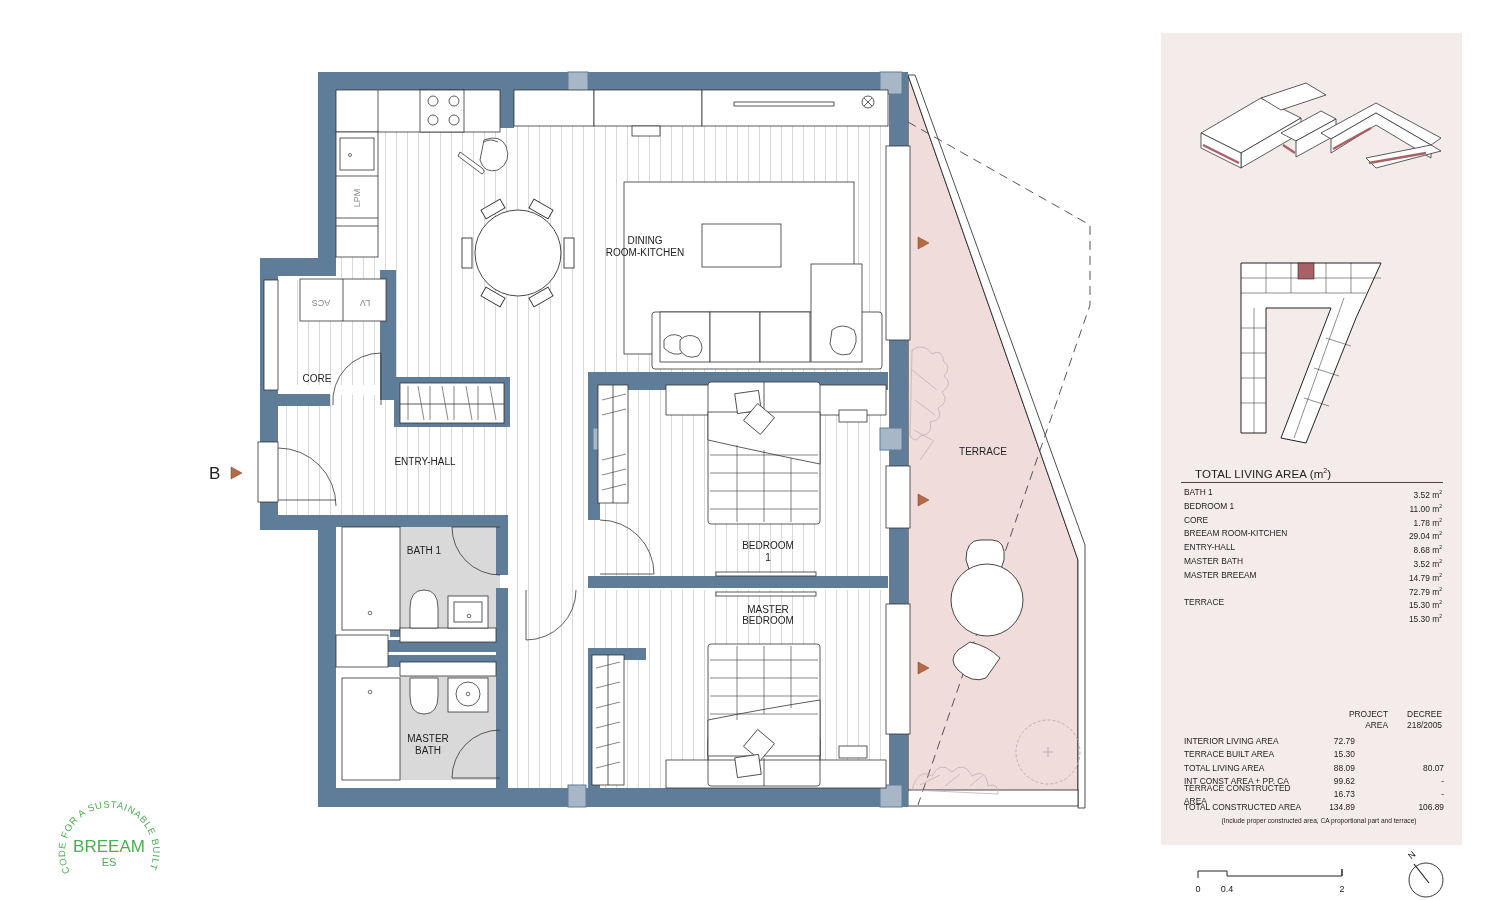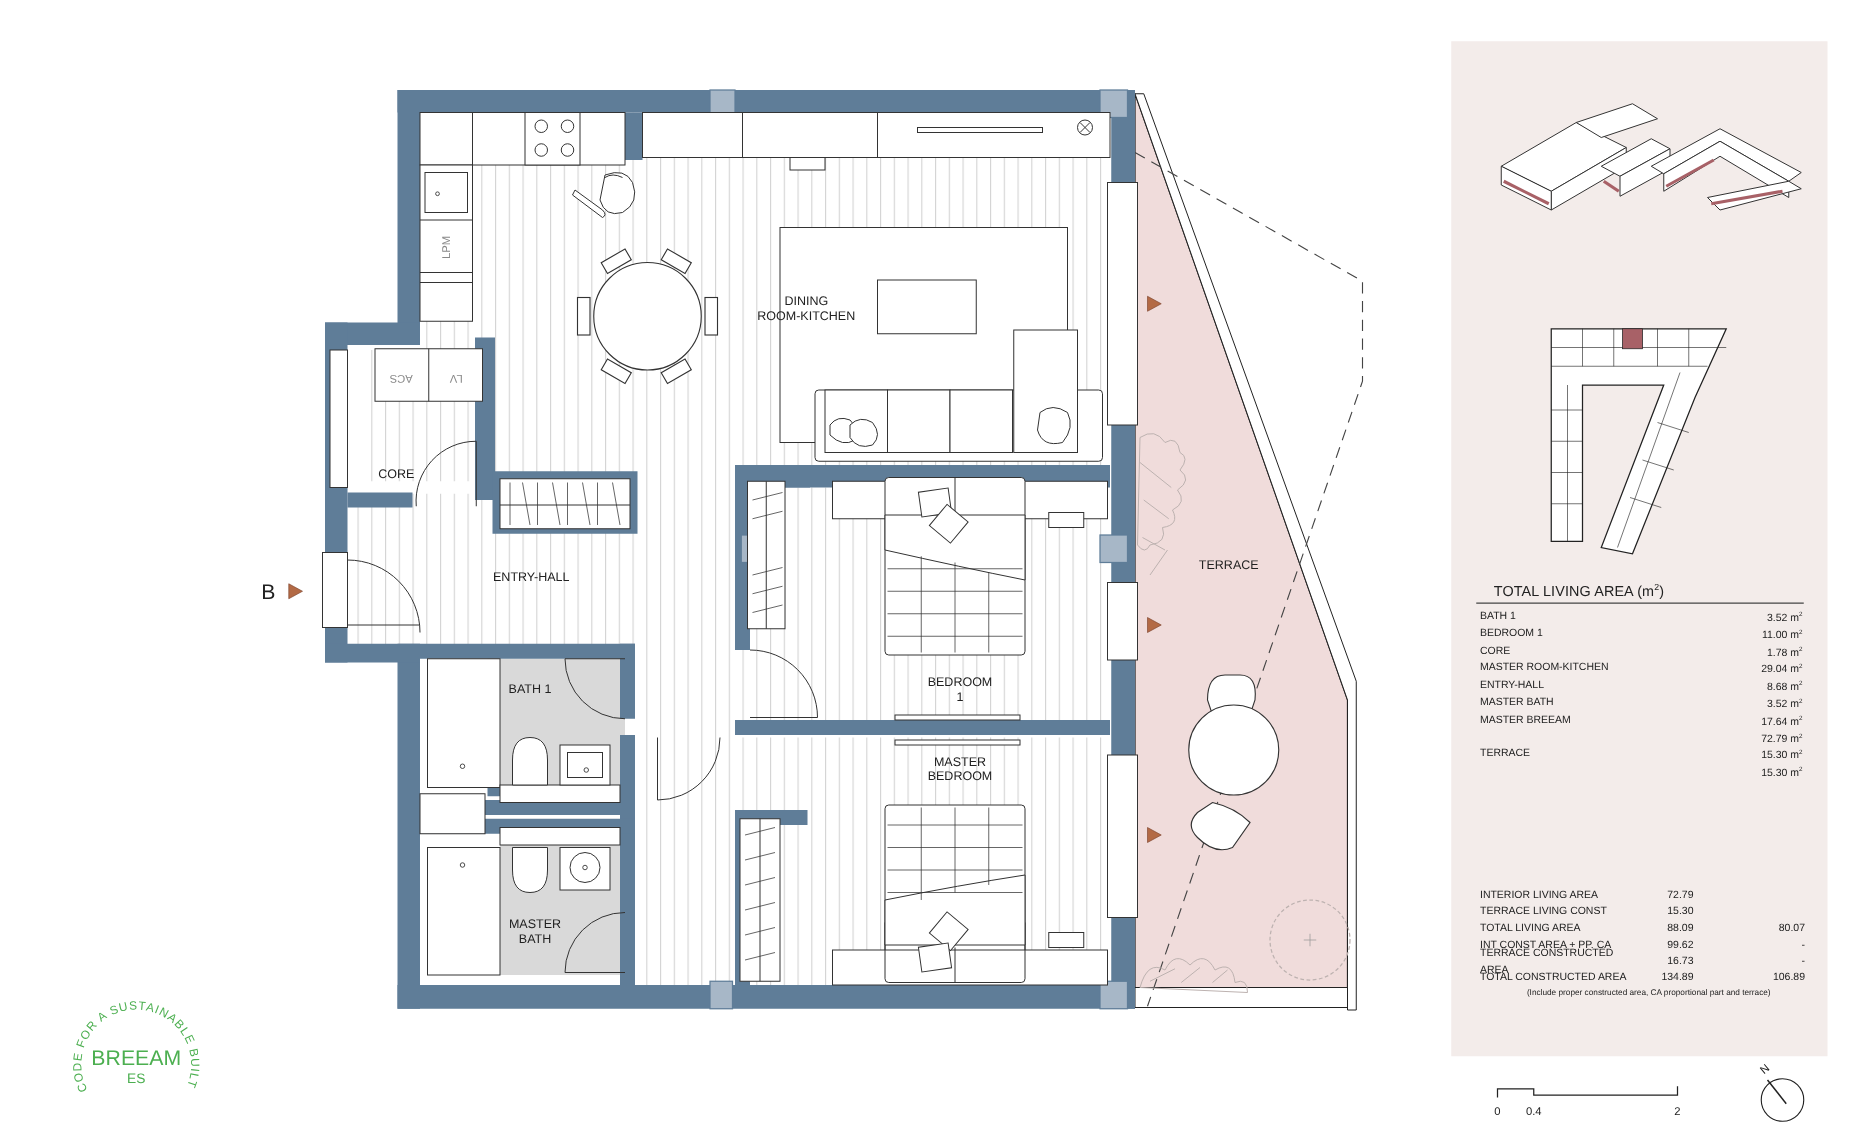--- a/index.html
+++ b/index.html
@@ -384,57 +384,68 @@
       </div>
     <div class="area-row">
         <span>BEDROOM 1</span>
         <span class="v"><span>11.00</span> <span>m</span><sup>2</sup></span>
       </div>
     <div class="area-row">
         <span>CORE</span>
         <span class="v"><span>1.78</span> <span>m</span><sup>2</sup></span>
       </div>
     <div class="area-row">
-        <span>MASTER ROOM-KITCHEN</span>
+        <span>BREEAM ROOM-KITCHEN</span>
         <span class="v"><span>29.04</span> <span>m</span><sup>2</sup></span>
       </div>
     <div class="area-row">
         <span>ENTRY-HALL</span>
         <span class="v"><span>8.68</span> <span>m</span><sup>2</sup></span>
       </div>
     <div class="area-row">
         <span>MASTER BATH</span>
         <span class="v"><span>3.52</span> <span>m</span><sup>2</sup></span>
       </div>
     <div class="area-row">
         <span>MASTER BREEAM</span>
-        <span class="v"><span>17.64</span> <span>m</span><sup>2</sup></span>
+        <span class="v"><span>14.79</span> <span>m</span><sup>2</sup></span>
       </div>
     <div class="area-row">
         <span></span>
         <span class="v"><span>72.79</span> <span>m</span><sup>2</sup></span>
       </div>
     <div class="area-row">
         <span>TERRACE</span>
         <span class="v"><span>15.30</span> <span>m</span><sup>2</sup></span>
       </div>
     <div class="area-row">
         <span></span>
         <span class="v"><span>15.30</span> <span>m</span><sup>2</sup></span>
       </div>
   </div>
 
   <div class="sum-table">
+    <div class="sum-head">
+      <div class="c0"></div>
+      <div class="c1">
+          <div>PROJECT</div>
+          <div>AREA</div>
+        </div>
+      <div class="c2">
+          <div>DECREE</div>
+          <div>218/2005</div>
+        </div>
+    </div>
     <div class="sum-row">
         <div class="c0">INTERIOR LIVING AREA</div>
         <div class="c1">72.79</div>
         <div class="c2"></div>
       </div>
     <div class="sum-row">
-        <div class="c0">TERRACE LIVING CONST</div>
+        <div class="c0">TERRACE BUILT AREA</div>
         <div class="c1">15.30</div>
         <div class="c2"></div>
       </div>
     <div class="sum-row">
         <div class="c0">TOTAL LIVING AREA</div>
         <div class="c1">88.09</div>
         <div class="c2">80.07</div>
       </div>
     <div class="sum-row">
         <div class="c0">INT CONST AREA + PP. CA</div>

